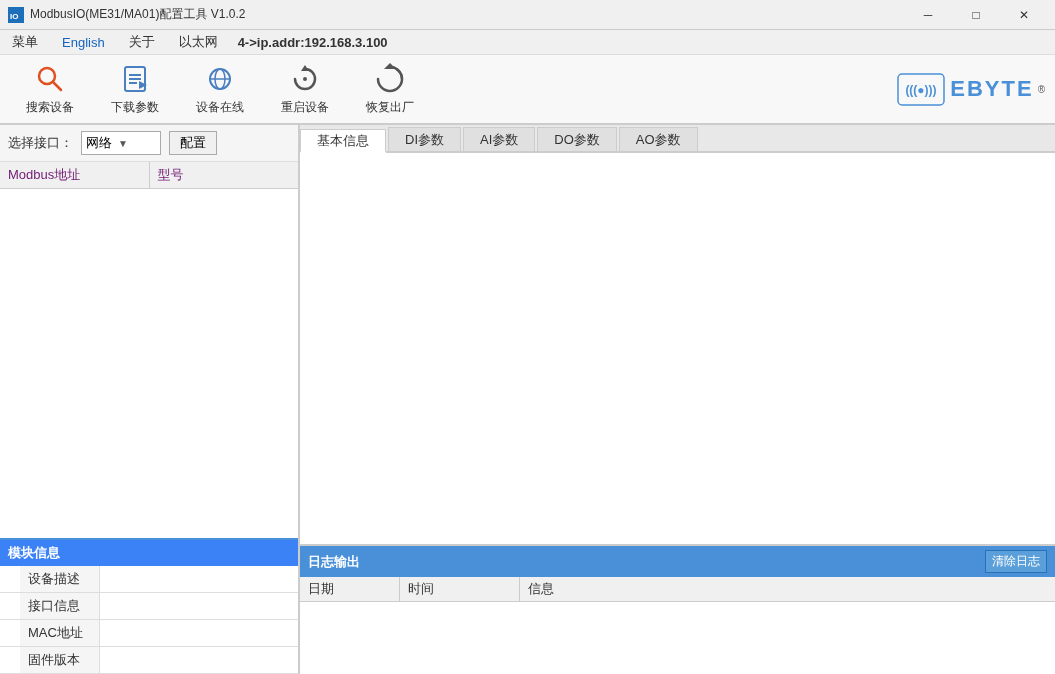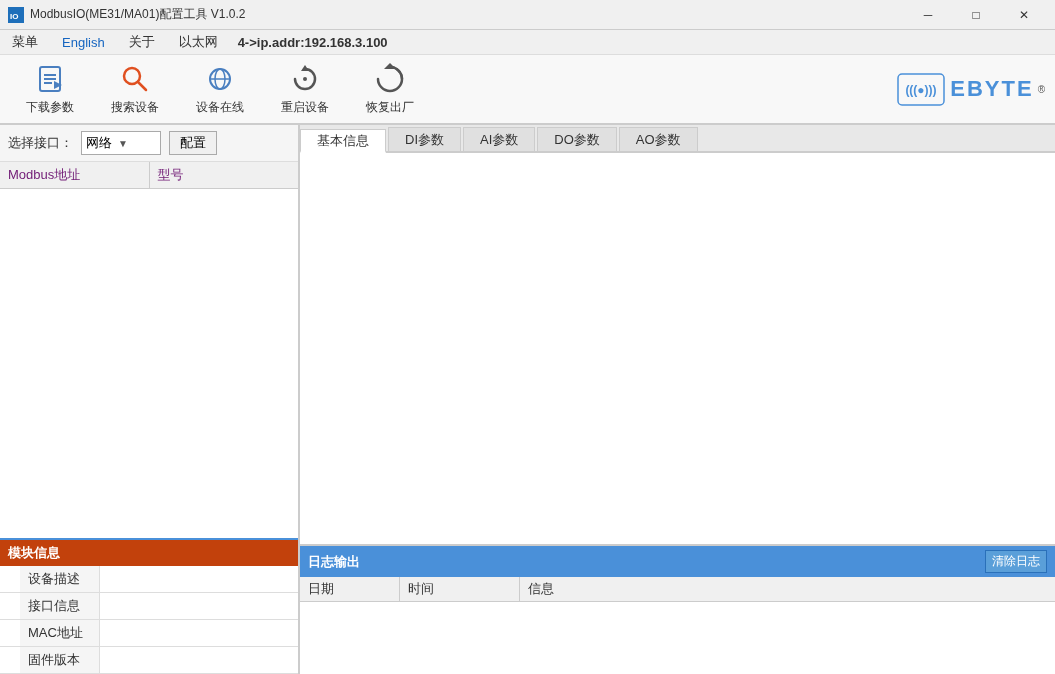--- a/index.html
+++ b/index.html
@@ -220,21 +220,21 @@
       flex: 1;
       color: #701a75;
     }
     .device-list-col:last-child { border-right: none; }
 
     
     .module-info {
       border-top: 2px solid #4a90d9;
     }
     .module-info-header {
-      background: #c2410c;
+      background: #3b82f6;
       color: white;
       padding: 4px 8px;
       font-size: 13px;
       font-weight: bold;
     }
     .module-info-row {
       display: flex;
       border-bottom: 1px solid #ddd;
       background: white;
     }
@@ -367,42 +367,42 @@
 
 <div class="menu-bar">
   <span class="menu-item">菜单</span>
   <span class="menu-item active">English</span>
   <span class="menu-item">关于</span>
   <span class="menu-item">以太网</span>
   <span class="ip-info">4-&gt;ip.addr:192.168.3.100</span>
 </div>
 
 <div class="toolbar">
+
+  <button class="toolbar-btn">
+    <div class="toolbar-btn-icon">
+      <svg width="32" height="32" viewBox="0 0 32 32">
+        <circle cx="13" cy="13" r="8" fill="none" stroke="#e05020" stroke-width="2.5"></circle>
+        <line x1="19" y1="19" x2="27" y2="27" stroke="#e05020" stroke-width="2.5" stroke-linecap="round"></line>
+      </svg>
+    </div>
+    <span class="toolbar-btn-label">搜索设备</span>
+  </button>
 
   <button class="toolbar-btn">
     <div class="toolbar-btn-icon">
       <svg width="32" height="32" viewBox="0 0 32 32">
         <rect x="6" y="4" width="20" height="24" rx="2" fill="none" stroke="#4a7fc0" stroke-width="2"></rect>
         <line x1="10" y1="12" x2="22" y2="12" stroke="#4a7fc0" stroke-width="2"></line>
         <line x1="10" y1="16" x2="22" y2="16" stroke="#4a7fc0" stroke-width="2"></line>
         <line x1="10" y1="20" x2="18" y2="20" stroke="#4a7fc0" stroke-width="2"></line>
         <polygon points="20,18 28,22 20,26" fill="#4a7fc0"></polygon>
       </svg>
     </div>
     <span class="toolbar-btn-label">下载参数</span>
-  </button>
-
-  <button class="toolbar-btn">
-    <div class="toolbar-btn-icon">
-      <svg width="32" height="32" viewBox="0 0 32 32">
-        <circle cx="13" cy="13" r="8" fill="none" stroke="#e05020" stroke-width="2.5"></circle>
-        <line x1="19" y1="19" x2="27" y2="27" stroke="#e05020" stroke-width="2.5" stroke-linecap="round"></line>
-      </svg>
-    </div>
-    <span class="toolbar-btn-label">搜索设备</span>
   </button>
 
   <button class="toolbar-btn">
     <div class="toolbar-btn-icon">
       <svg width="32" height="32" viewBox="0 0 32 32">
         <circle cx="16" cy="16" r="10" fill="none" stroke="#4a7fc0" stroke-width="2"></circle>
         <ellipse cx="16" cy="16" rx="5" ry="10" fill="none" stroke="#4a7fc0" stroke-width="1.5"></ellipse>
         <line x1="6" y1="16" x2="26" y2="16" stroke="#4a7fc0" stroke-width="1.5"></line>
       </svg>
     </div>

